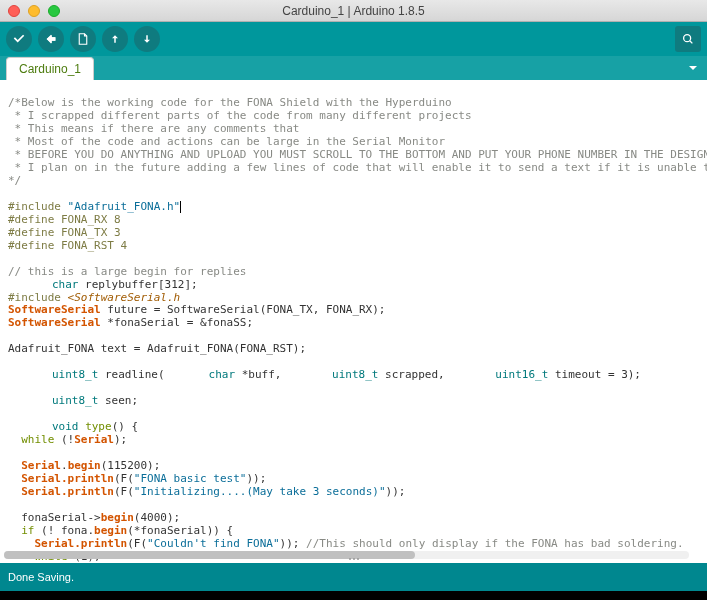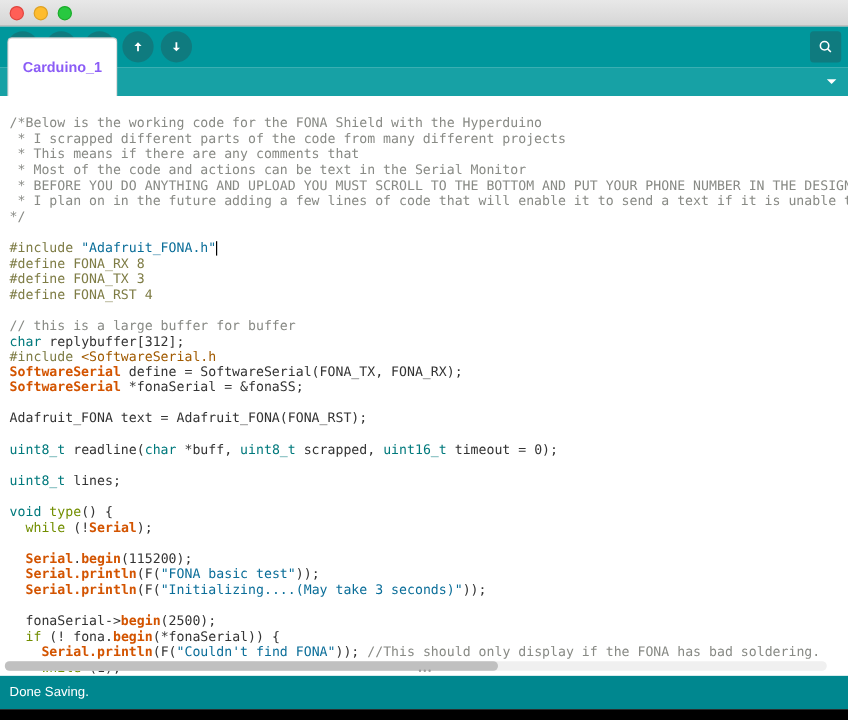--- a/index.html
+++ b/index.html
@@ -68,26 +68,25 @@
   height: 24px;
   background: #17a1a5;
   display: flex;
   align-items: flex-end;
   padding-left: 6px;
   position: relative;
 }
 .tab {
   background: #fff;
   border-radius: 4px 4px 0 0;
-  padding: 17px 12px;
+  padding: 4px 12px;
   font-size: 12px;
-  color: #8b5cf6;
+  color: #4d7c0f;
   border: 1px solid #ccc;
   border-bottom: none;
-  font-weight: bold;
 }
 .tabmenu {
   position: absolute;
   right: 6px;
   top: 4px;
   width: 16px; height: 16px;
   cursor: pointer;
 }
 .editor {
   background: #fff;
@@ -98,24 +97,24 @@
 .code {
   font-family: Monaco, Menlo, Consolas, monospace;
   font-size: 11px;
   line-height: 1.18;
   padding: 4px 8px;
   white-space: pre;
   color: #333;
 }
 .cmt { color: #888a85; }
 .pre { color: #7e7c45; }
-.inc { color: #a05a00; }
+.inc { color: #a05a00; font-style: italic; }
 .str { color: #0b6e99; }
 .kw  { color: #728e00; }
-.typ { color: #00797c; }
+.typ { color: #00797c; margin-left: 44px; }
 .fn  { color: #d35400; font-weight: bold; }
 .cursor {
   display: inline-block;
   width: 1px;
   height: 12px;
   background: #000;
   vertical-align: middle;
 }
 .hscroll {
   position: absolute;
@@ -165,20 +164,21 @@
 </style>
 </head>
 <body>
 
 <div class="titlebar">
   <div class="traffic">
     <span class="dot-red"></span>
     <span class="dot-yellow"></span>
     <span class="dot-green"></span>
   </div>
+  <div class="titlebar-title">Carduino_1 | Arduino 1.8.5</div>
 </div>
 
 <div class="toolbar">
   <div class="tbtn">
     <svg width="14" height="14" viewBox="0 0 16 16">
         <path d="M6.5 12L2 7.5l1.4-1.4 3.1 3.1L12.6 3l1.4 1.4z"></path>
       </svg>
   </div>
   <div class="tbtn">
     <svg width="14" height="14" viewBox="0 0 16 16">
@@ -218,50 +218,50 @@
         <path d="M4 6l4 4 4-4z" fill="#fff"></path>
       </svg>
   </div>
 </div>
 
 <div class="editor">
 <div class="code">
 <span class="cmt">/*Below is the working code for the FONA Shield with the Hyperduino</span>
 <span class="cmt"> * I scrapped different parts of the code from many different projects</span>
 <span class="cmt"> * This means if there are any comments that</span>
-<span class="cmt"> * Most of the code and actions can be text in the Serial Monitor</span>
+<span class="cmt"> * Most of the code and actions can be large in the Serial Monitor</span>
 <span class="cmt"> * BEFORE YOU DO ANYTHING AND UPLOAD YOU MUST SCROLL TO THE BOTTOM AND PUT YOUR PHONE NUMBER IN THE DESIGNATED SPOT IN ORDER </span>
 <span class="cmt"> * I plan on in the future adding a few lines of code that will enable it to send a text if it is unable to send the GPS loca</span>
 <span class="cmt">*/</span>
 
 <span class="pre">#include </span><span class="str">"Adafruit_FONA.h"</span><span class="cursor"></span>
 <span class="pre">#define FONA_RX 8</span>
 <span class="pre">#define FONA_TX 3</span>
 <span class="pre">#define FONA_RST 4</span>
 
-<span class="cmt">// this is a large buffer for buffer</span>
+<span class="cmt">// this is a large begin for replies</span>
 <span class="typ">char</span><span> replybuffer[312];</span>
 <span class="pre">#include </span><span class="inc">&lt;SoftwareSerial.h</span>
-<span class="fn">SoftwareSerial</span><span> define = SoftwareSerial(FONA_TX, FONA_RX);</span>
+<span class="fn">SoftwareSerial</span><span> future = SoftwareSerial(FONA_TX, FONA_RX);</span>
 <span class="fn">SoftwareSerial</span><span> *fonaSerial = &amp;fonaSS;</span>
 
 <span>Adafruit_FONA text = Adafruit_FONA(FONA_RST);</span>
 
-<span class="typ">uint8_t</span><span> readline(</span><span class="typ">char</span><span> *buff, </span><span class="typ">uint8_t</span><span> scrapped, </span><span class="typ">uint16_t</span><span> timeout = 0);</span>
-
-<span class="typ">uint8_t</span><span> lines;</span>
+<span class="typ">uint8_t</span><span> readline(</span><span class="typ">char</span><span> *buff, </span><span class="typ">uint8_t</span><span> scrapped, </span><span class="typ">uint16_t</span><span> timeout = 3);</span>
+
+<span class="typ">uint8_t</span><span> seen;</span>
 
 <span class="typ">void</span> <span class="kw">type</span><span>() {</span>
   <span class="kw">while</span><span> (!</span><span class="fn">Serial</span><span>);</span>
 
   <span class="fn">Serial</span>.<span class="fn">begin</span><span>(115200);</span>
   <span class="fn">Serial</span><span class="fn">.println</span><span>(F(</span><span class="str">"FONA basic test"</span><span>));</span>
   <span class="fn">Serial</span><span class="fn">.println</span><span>(F(</span><span class="str">"Initializing....(May take 3 seconds)"</span><span>));</span>
 
-<span>  fonaSerial-&gt;</span><span class="fn">begin</span><span>(2500);</span>
+<span>  fonaSerial-&gt;</span><span class="fn">begin</span><span>(4000);</span>
   <span class="kw">if</span><span> (! fona.</span><span class="fn">begin</span><span>(*fonaSerial)) {</span>
     <span class="fn">Serial</span><span class="fn">.println</span><span>(F(</span><span class="str">"Couldn't find FONA"</span><span>)); </span><span class="cmt">//This should only display if the FONA has bad soldering.</span>
     <span class="kw">while</span><span> (1);</span>
 </div>
   <div class="hscroll">
     <div class="hscroll-thumb"></div>
   </div>
   <div class="resize-grip">
     <span></span>
       <span></span>

